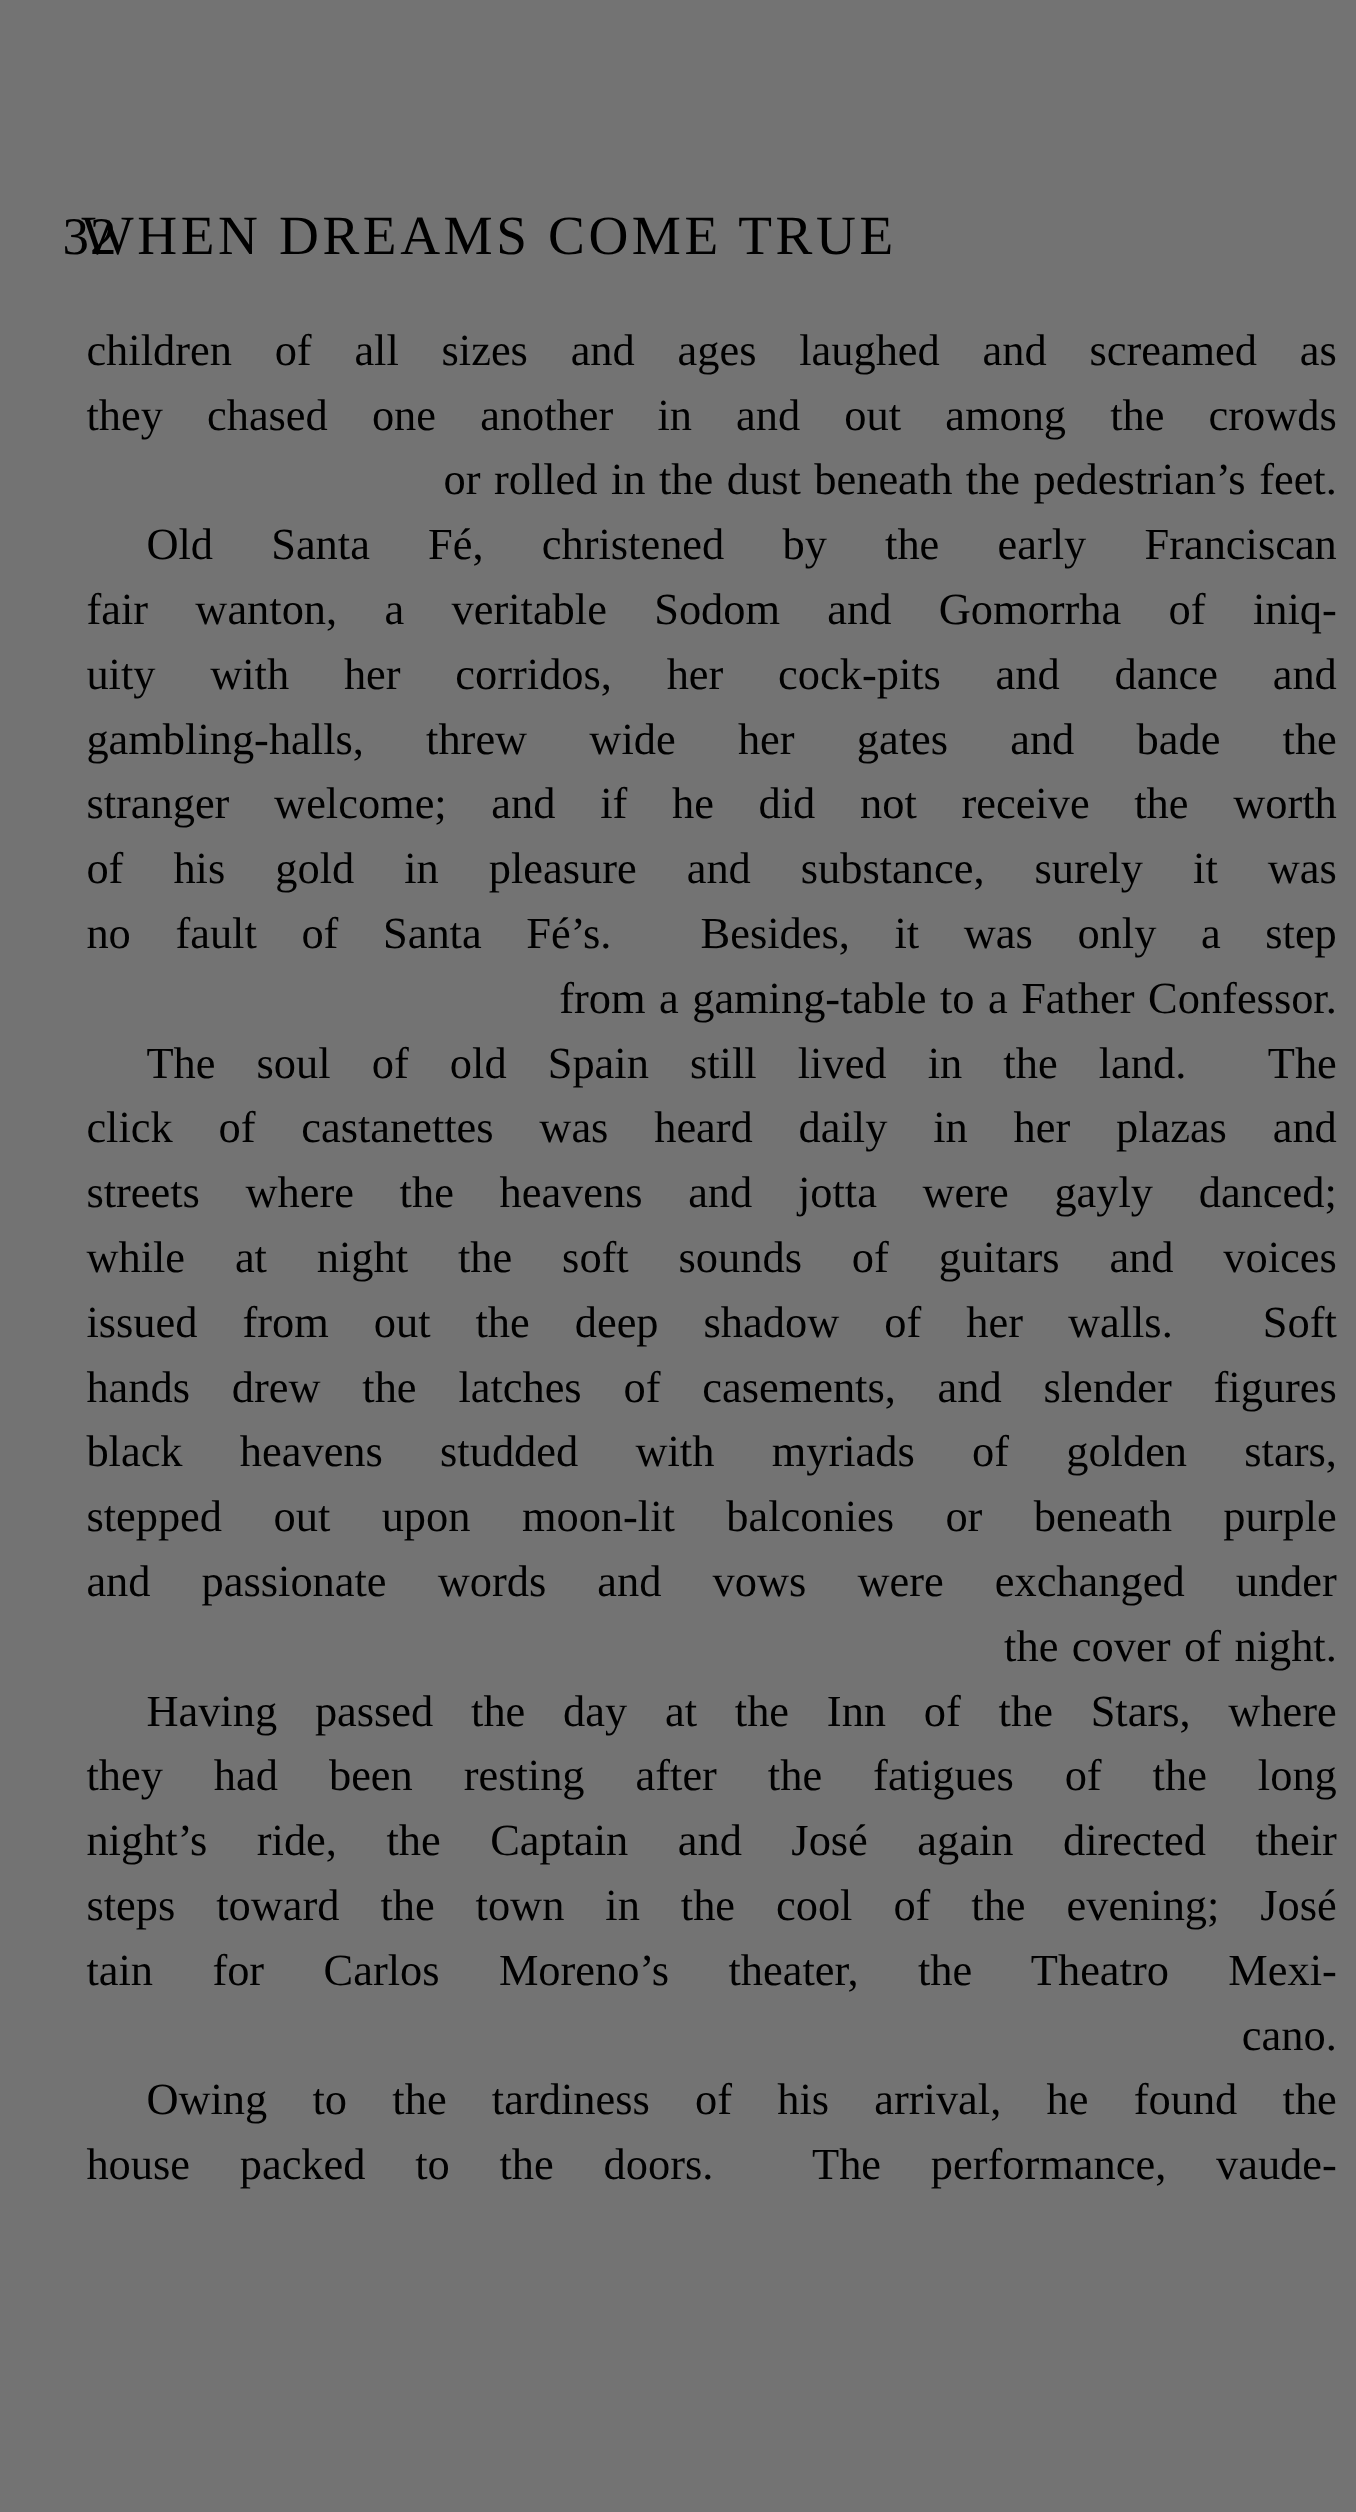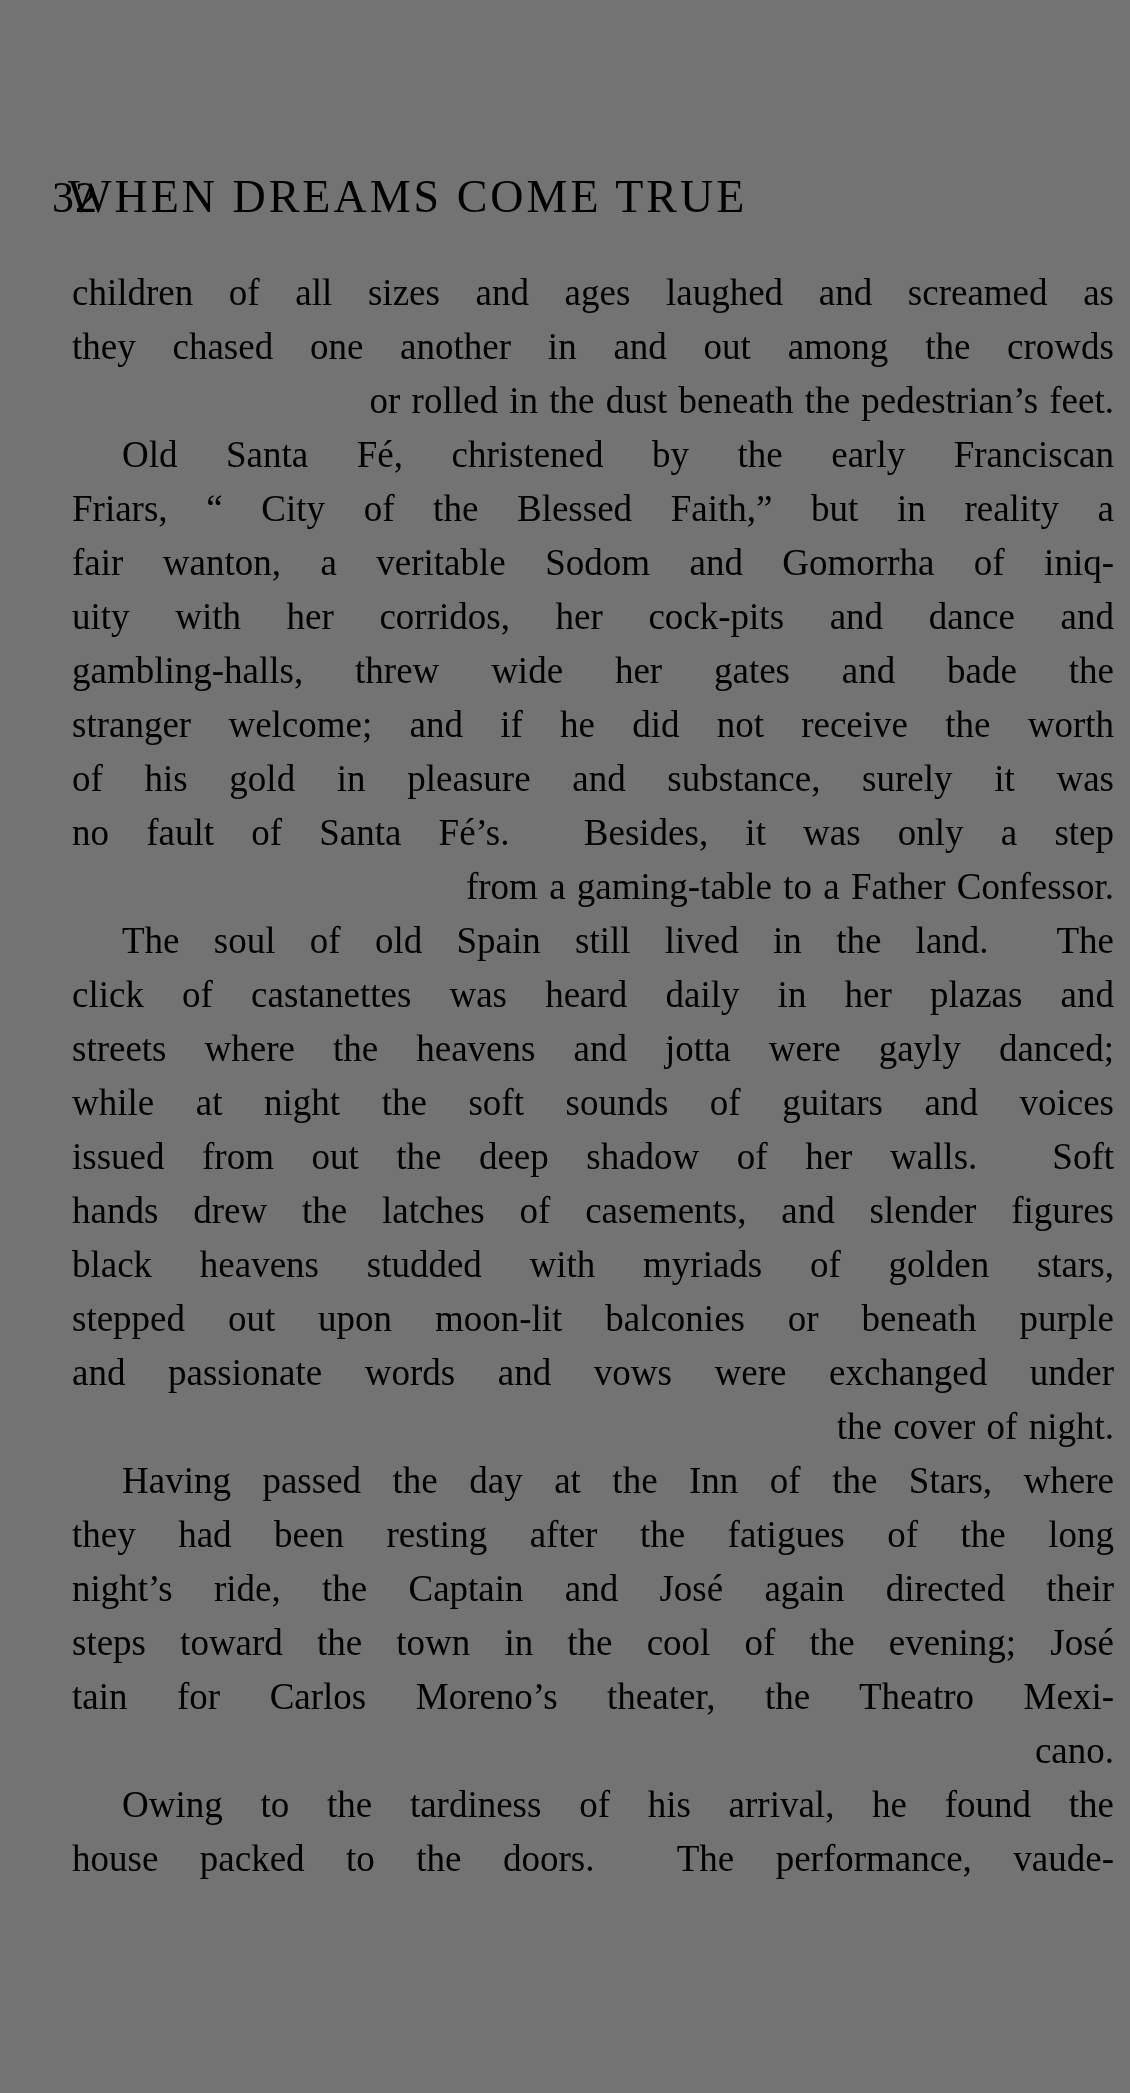--- a/index.html
+++ b/index.html
@@ -76,21 +76,20 @@
   <header class="page-header">
     <span class="page-number">32</span>
     <h1 class="running-title">WHEN DREAMS COME TRUE</h1>
   </header>
 
   <main class="page-body">
       <div class="line just"><span>children of all sizes and ages laughed and screamed as</span></div>
       <div class="line just"><span>they chased one another in and out among the crowds</span></div>
       <div class="line"><span>or rolled in the dust beneath the pedestrian’s feet.</span></div>
       <div class="line just indent"><span>Old Santa Fé, christened by the early Franciscan</span></div>
-      <div class="line just"><span>Friars, “ City of the Blessed Faith,” but in reality a</span></div>
       <div class="line just"><span>fair wanton, a veritable Sodom and Gomorrha of iniq-</span></div>
       <div class="line just"><span>uity with her </span><span class="italic">corridos,</span><span> her cock-pits and dance and</span></div>
       <div class="line just"><span>gambling-halls, threw wide her gates and bade the</span></div>
       <div class="line just"><span>stranger welcome; and if he did not receive the worth</span></div>
       <div class="line just"><span>of his gold in pleasure and substance, surely it was</span></div>
       <div class="line just"><span>no fault of Santa Fé’s.&nbsp; Besides, it was only a step</span></div>
       <div class="line"><span>from a gaming-table to a Father Confessor.</span></div>
       <div class="line just indent"><span>The soul of old Spain still lived in the land.&nbsp; The</span></div>
       <div class="line just"><span>click of castanettes was heard daily in her plazas and</span></div>
       <div class="line just"><span>streets where the </span><span class="italic">heavens</span><span> and </span><span class="italic">jotta</span><span> were gayly danced;</span></div>

